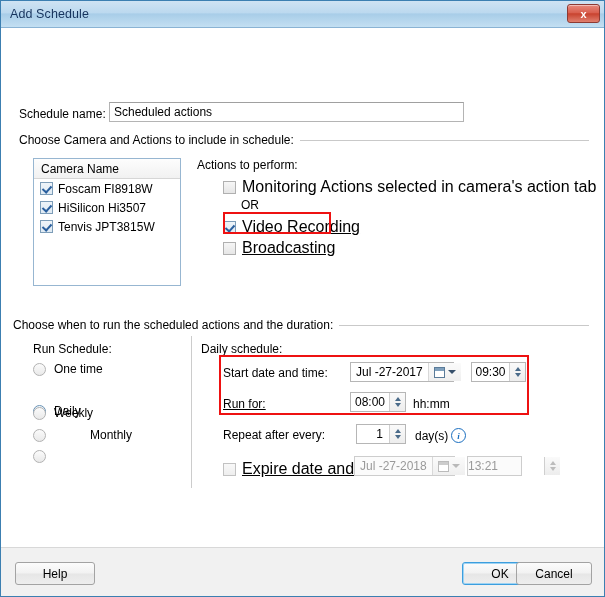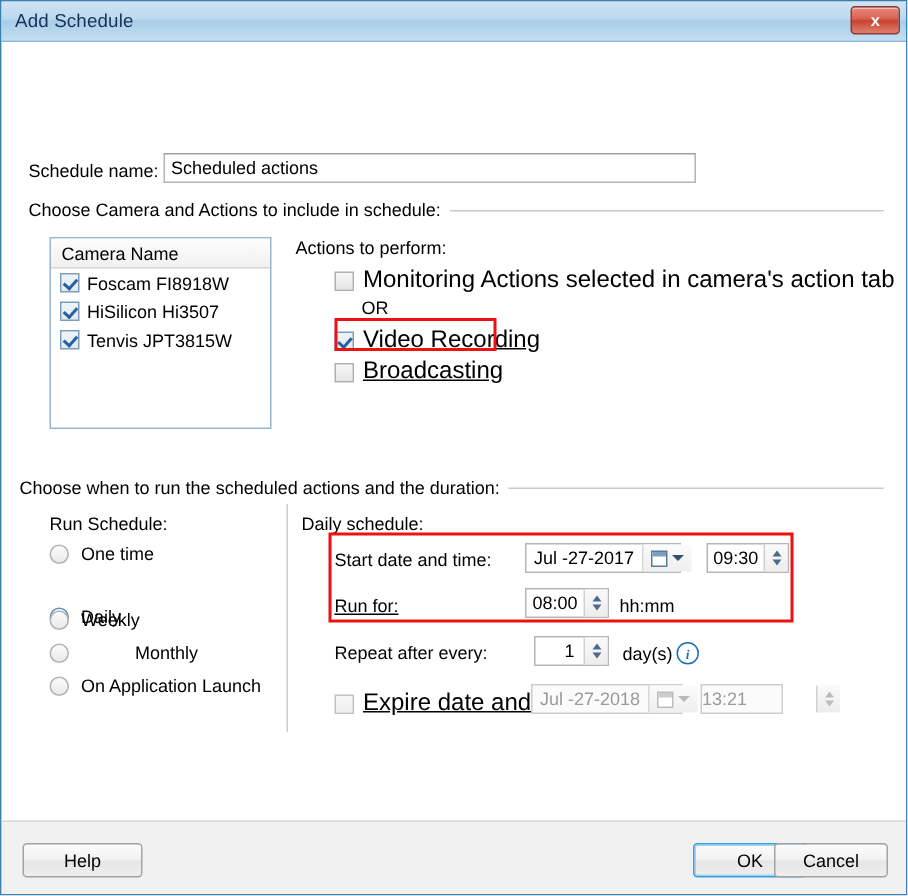--- a/index.html
+++ b/index.html
@@ -460,21 +460,20 @@
     <div class="radio-row" style="top:378px;">
       <span class="radio"></span>
       <span class="lbl">Weekly</span>
     </div>
     <div class="radio-row" style="top:400px;gap:36px;">
       <span class="radio"></span>
       <span class="lbl">Monthly</span>
     </div>
     <div class="radio-row" style="top:422px;">
       <span class="radio"></span>
-      <span class="lbl">On Application Launch</span>
     </div>
 
     <div class="vdiv"></div>
 
     <div class="daily-label">Daily schedule:</div>
 
     <div class="field-label" style="left:222px; top:338px;">
       <span>Start date and time:</span>
     </div>
 

